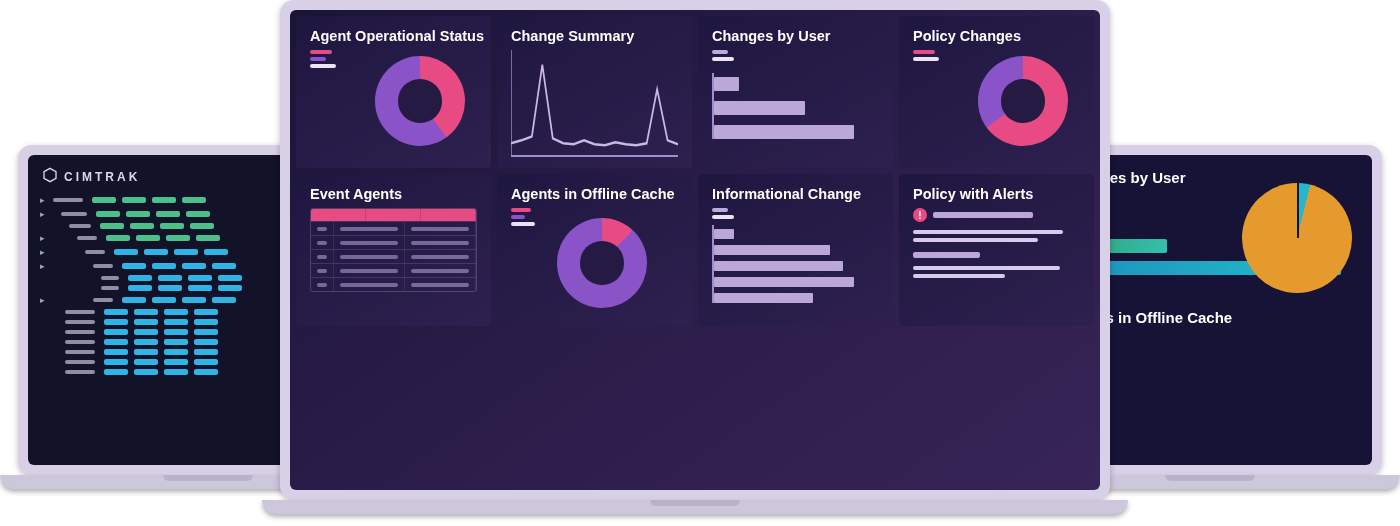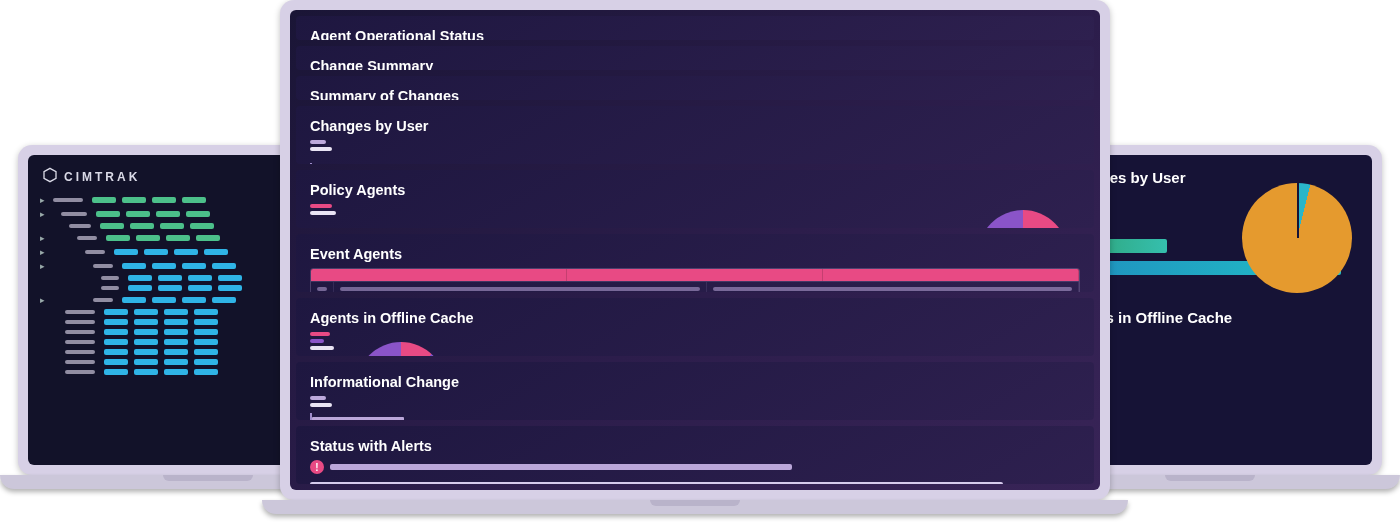--- a/index.html
+++ b/index.html
@@ -39,21 +39,21 @@
   .r-bars{display:flex;flex-direction:column;gap:8px;border-left:2px solid #b6a9d6;padding:6px 0 0 0;}
   .r-bar{height:14px;border-radius:2px;}
   .gr1{background:linear-gradient(90deg,#43b46f,#3fb48a);}
   .gr2{background:linear-gradient(90deg,#2d9f6f,#35bfae);}
   .gr3{background:linear-gradient(90deg,#1f8fbf,#22c0c6);}
 
   
   .l-center{left:280px; top:0; z-index:5;}
   .l-center .screen-frame{width:830px;}
   .l-center .screen{height:480px;}
-  .grid{display:grid;grid-template-columns:repeat(1,1fr);grid-template-rows:repeat(3,1fr);gap:6px;padding:6px;height:100%;}
+  .grid{display:grid;grid-template-columns:repeat(4,1fr);grid-template-rows:repeat(3,1fr);gap:6px;padding:6px;height:100%;}
   .card{background:linear-gradient(150deg,#1e1740 0%,#2e204f 100%);border-radius:4px;padding:12px 14px;color:#fff;position:relative;overflow:hidden;}
   .card h3{font-size:14.5px;font-weight:700;margin-bottom:6px;white-space:nowrap;}
   .legend{display:flex;flex-direction:column;gap:3px;margin-bottom:4px;}
   .legend i{height:4px;border-radius:2px;display:block;}
   .pink{background:#e84a84;}
   .purple{background:#8a54c8;}
   .lilac{background:#bda9dc;}
   .white{background:#e9e4f4;}
   .orange{background:#e59a2e;}
   .teal{background:#2ab6c9;}
@@ -323,50 +323,36 @@
           <h3>Change Summary</h3>
           <div class="linewrap">
             <svg viewBox="0 0 240 110" width="100%" height="100%" preserveAspectRatio="none">
               <line x1="0" y1="108" x2="240" y2="108" stroke="#9f8dcc" stroke-width="2"></line>
               <line x1="0" y1="0" x2="0" y2="108" stroke="#9f8dcc" stroke-width="2"></line>
               <polyline fill="none" stroke="#c9b7e8" stroke-width="2.5" points="0,95 15,92 30,88 45,15 60,90 75,95 90,96 105,92 120,96 135,97 150,94 165,96 180,97 195,95 210,40 225,92 240,96"></polyline>
             </svg>
           </div>
         </div>
 
-        <div class="card">
-          <h3>Summary of Changes</h3>
-          <div class="legend">
-                <i class="lilac" style="width:16px"></i>
-                <i class="white" style="width:22px"></i>
-              </div>
-          <div class="barset">
-            <div class="bar" style="width:18%"></div>
-            <div class="bar" style="width:35%"></div>
-            <div class="bar" style="width:28%"></div>
-            <div class="bar" style="width:78%"></div>
-            <div class="bar" style="width:90%"></div>
-          </div>
-        </div>
 
         <div class="card">
           <h3>Changes by User</h3>
           <div class="legend">
                 <i class="lilac" style="width:16px"></i>
                 <i class="white" style="width:22px"></i>
               </div>
           <div class="barset" style="gap:10px;margin-top:12px">
             <div class="bar" style="width:15%;height:14px"></div>
             <div class="bar" style="width:55%;height:14px"></div>
             <div class="bar" style="width:85%;height:14px"></div>
           </div>
         </div>
 
         <div class="card">
-          <h3>Policy Agents</h3>
+          <h3>Policy Changes</h3>
           <div class="legend">
                 <i class="pink" style="width:22px"></i>
                 <i class="white" style="width:26px"></i>
               </div>
           <div class="donut" style="background:conic-gradient(#e84a84 0 234deg,#8a54c8 234deg 360deg)">
                 <div class="hole"></div>
               </div>
         </div>
 
         <div class="card">
@@ -426,21 +412,21 @@
           <div class="barset">
             <div class="bar" style="width:12%"></div>
             <div class="bar" style="width:70%"></div>
             <div class="bar" style="width:78%"></div>
             <div class="bar" style="width:85%"></div>
             <div class="bar" style="width:60%"></div>
           </div>
         </div>
 
         <div class="card">
-          <h3>Status with Alerts</h3>
+          <h3>Policy with Alerts</h3>
           <div class="alert-line">
             <span class="alert-ico">!</span>
             <span class="alert-bar" style="width:60%"></span>
           </div>
           <div class="alert-lines">
             <span style="width:90%"></span>
                 <span style="width:75%"></span>
           </div>
           <div class="alert-line" style="margin-top:10px">
             <span class="alert-bar" style="width:40%;margin-left:0"></span>

